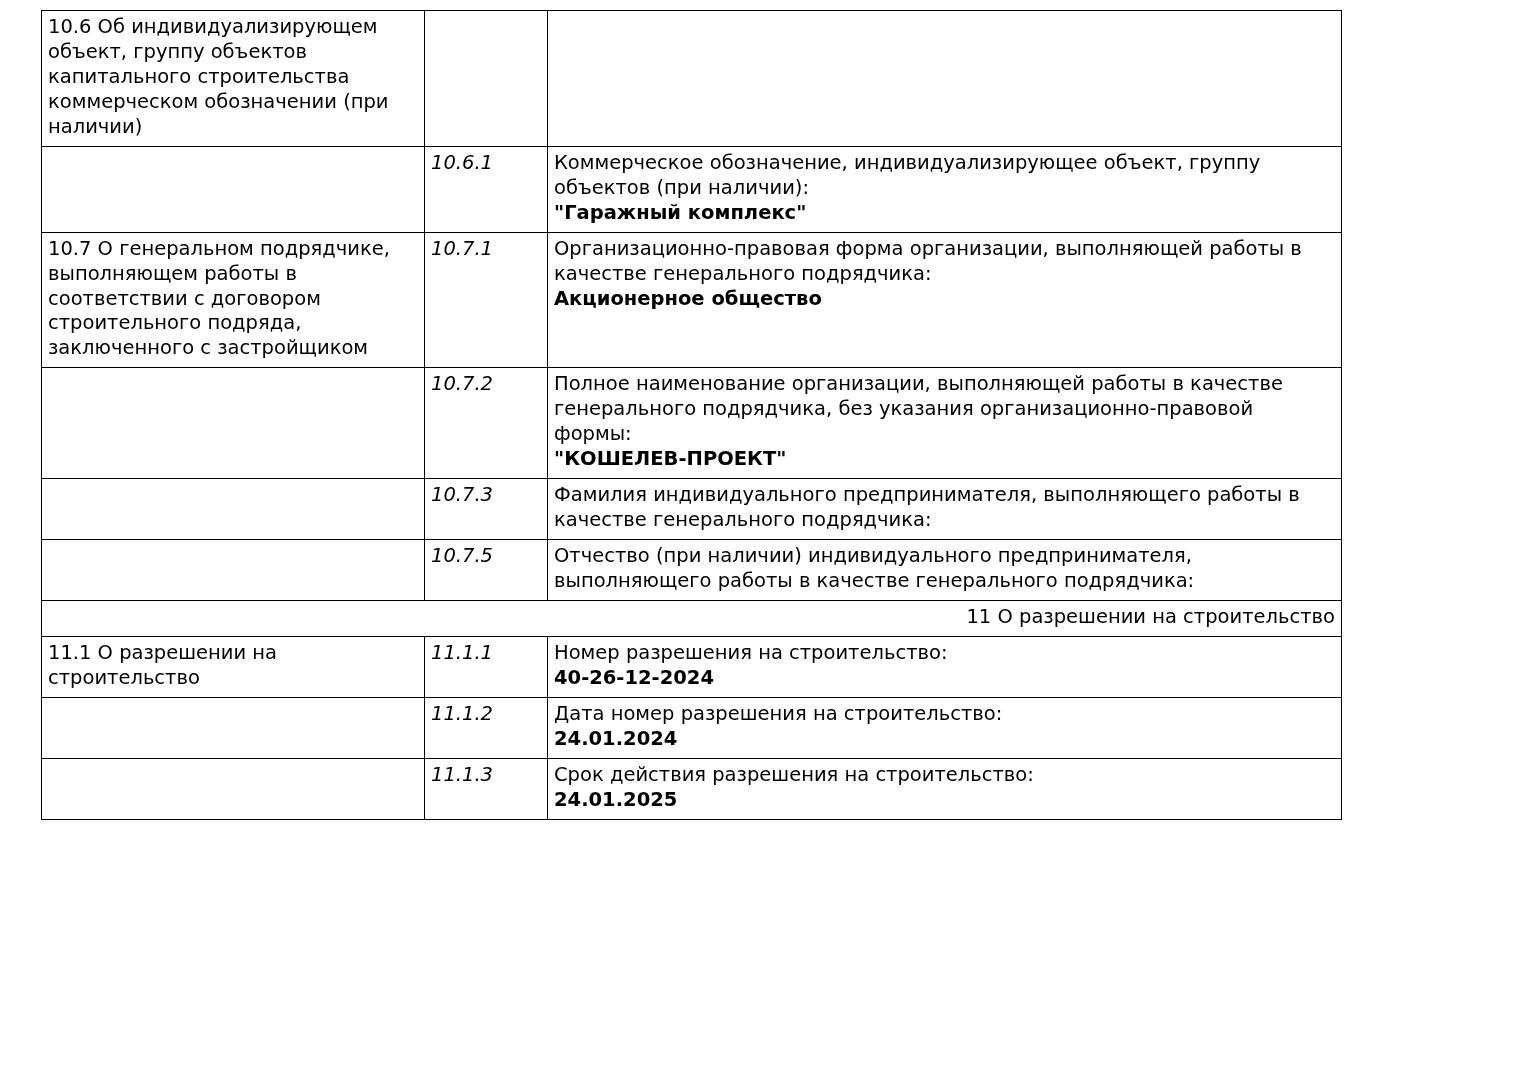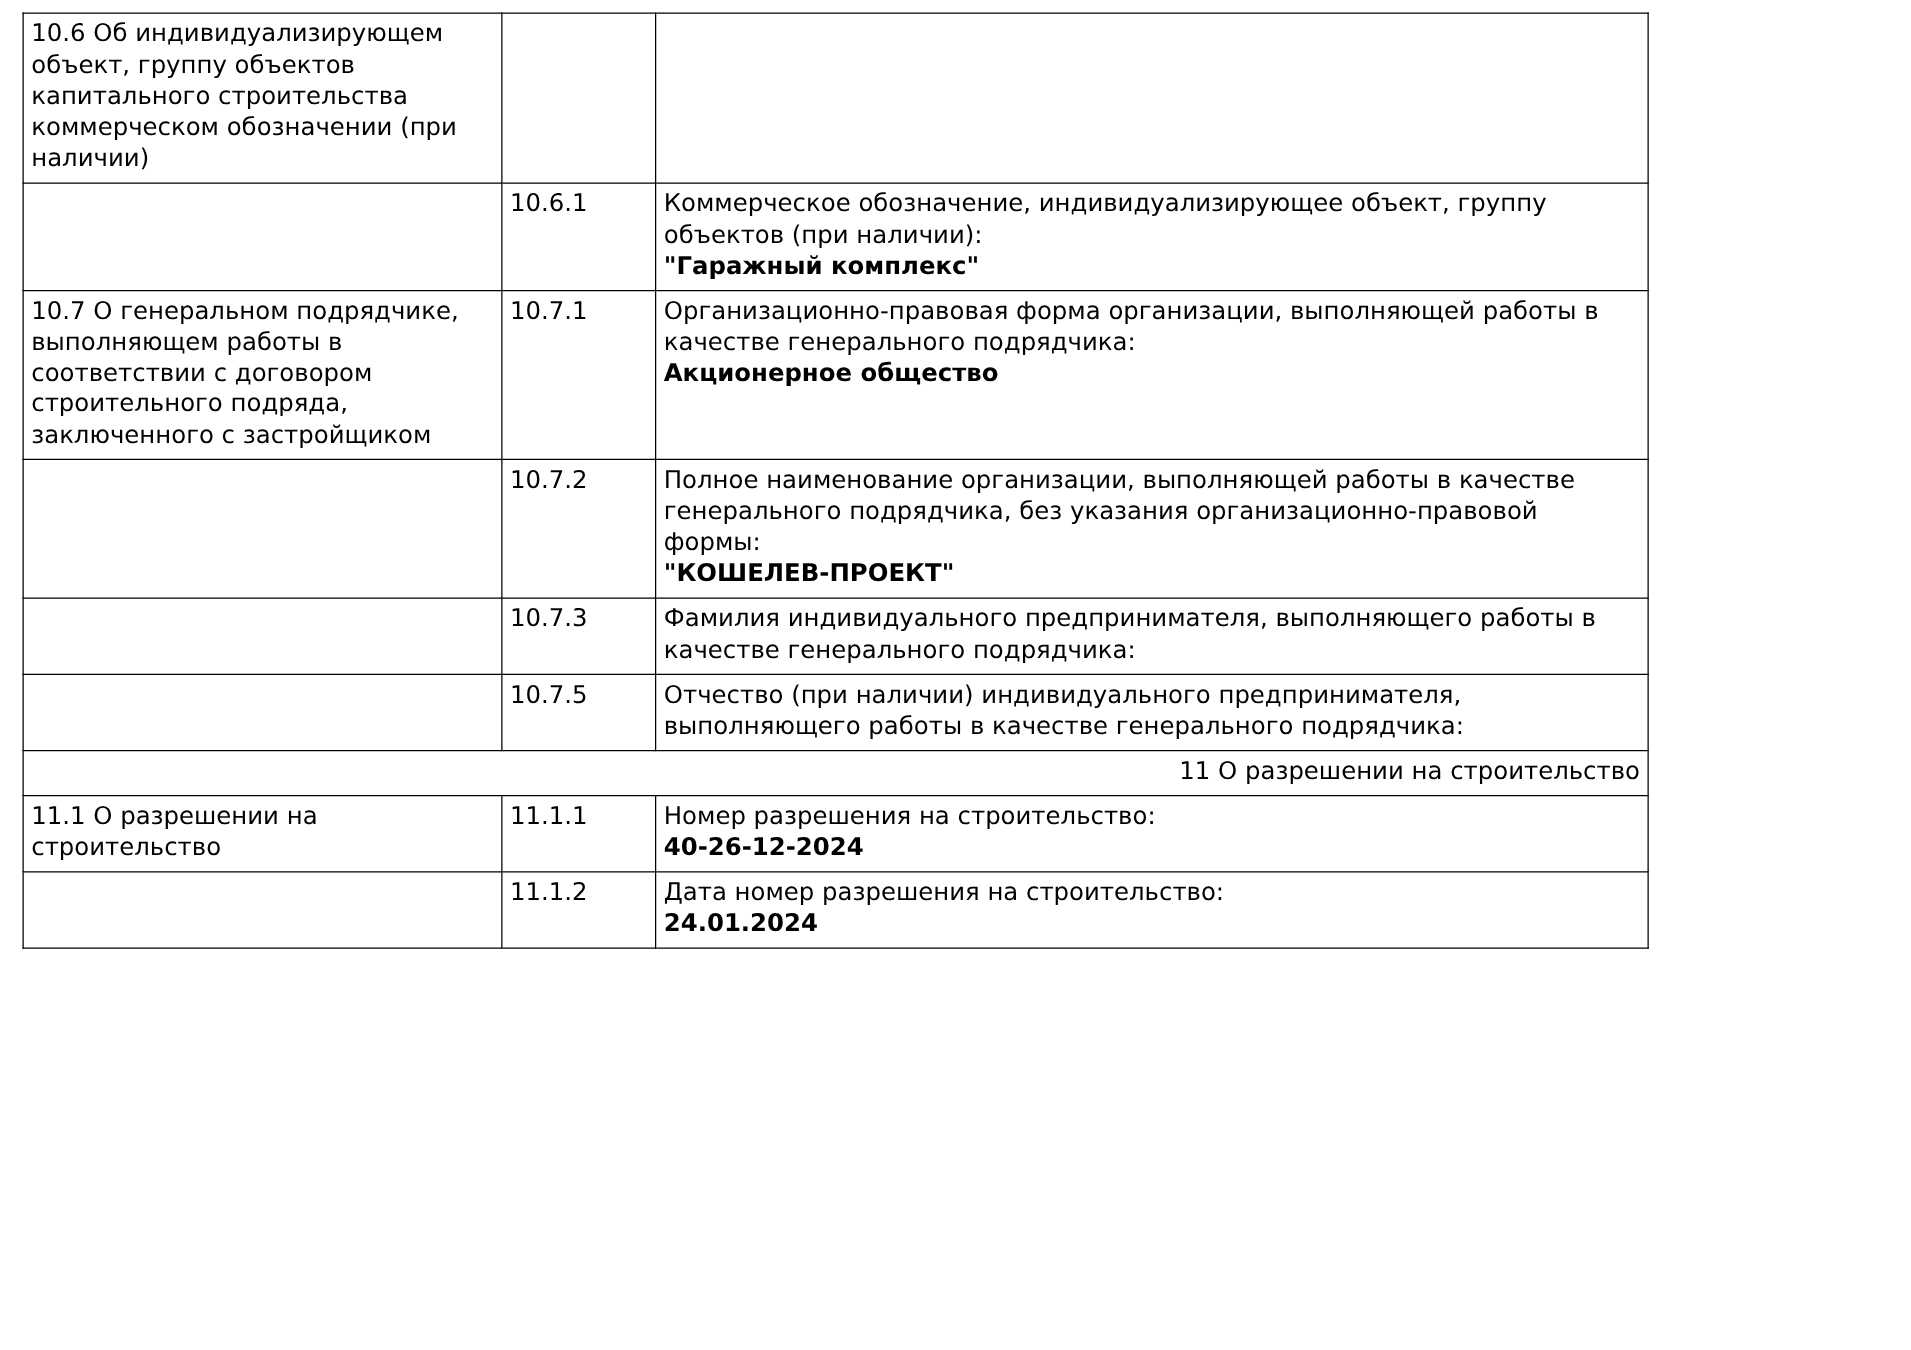--- a/index.html
+++ b/index.html
@@ -16,30 +16,31 @@
     width: 1529px;
     min-height: 1080px;
     box-sizing: border-box;
     padding: 10px 18px 0 18px;
     background: #ffffff;
   }
   table.doc-table {
     border-collapse: collapse;
     width: 1301px;
     table-layout: fixed;
+    margin-left: 23px;
   }
   table.doc-table td {
     border: 1px solid #000000;
     vertical-align: top;
     padding: 4px 6px 6px 6px;
     font-size: 19.5px;
     line-height: 1.28;
   }
   td.col-label { width: 370px; }
-  td.col-code  { width: 110px; vertical-align: middle; }
+  td.col-code  { width: 110px; vertical-align: middle; font-style: italic; }
   td.col-value { width: auto; }
   .code-cell {
     text-align: left;
     padding-left: 10px;
   }
   .val-strong {
     font-weight: bold;
   }
   .desc {
     display: block;
@@ -163,17 +164,29 @@
         </td>
         <td class="col-code code-cell vmid">
           <span>11.1.2</span>
         </td>
         <td class="col-value">
           <span class="desc">Дата номер разрешения на строительство:</span>
           <span class="val-strong">24.01.2024</span>
         </td>
       </tr>
 
+      <tr>
+        <td class="col-label">
+          <span></span>
+        </td>
+        <td class="col-code code-cell vmid">
+          <span>11.1.3</span>
+        </td>
+        <td class="col-value">
+          <span class="desc">Срок действия разрешения на строительство:</span>
+          <span class="val-strong">24.01.2025</span>
+        </td>
+      </tr>
 
 
     </tbody>
   </table>
 </div>
 
 </body></html>

